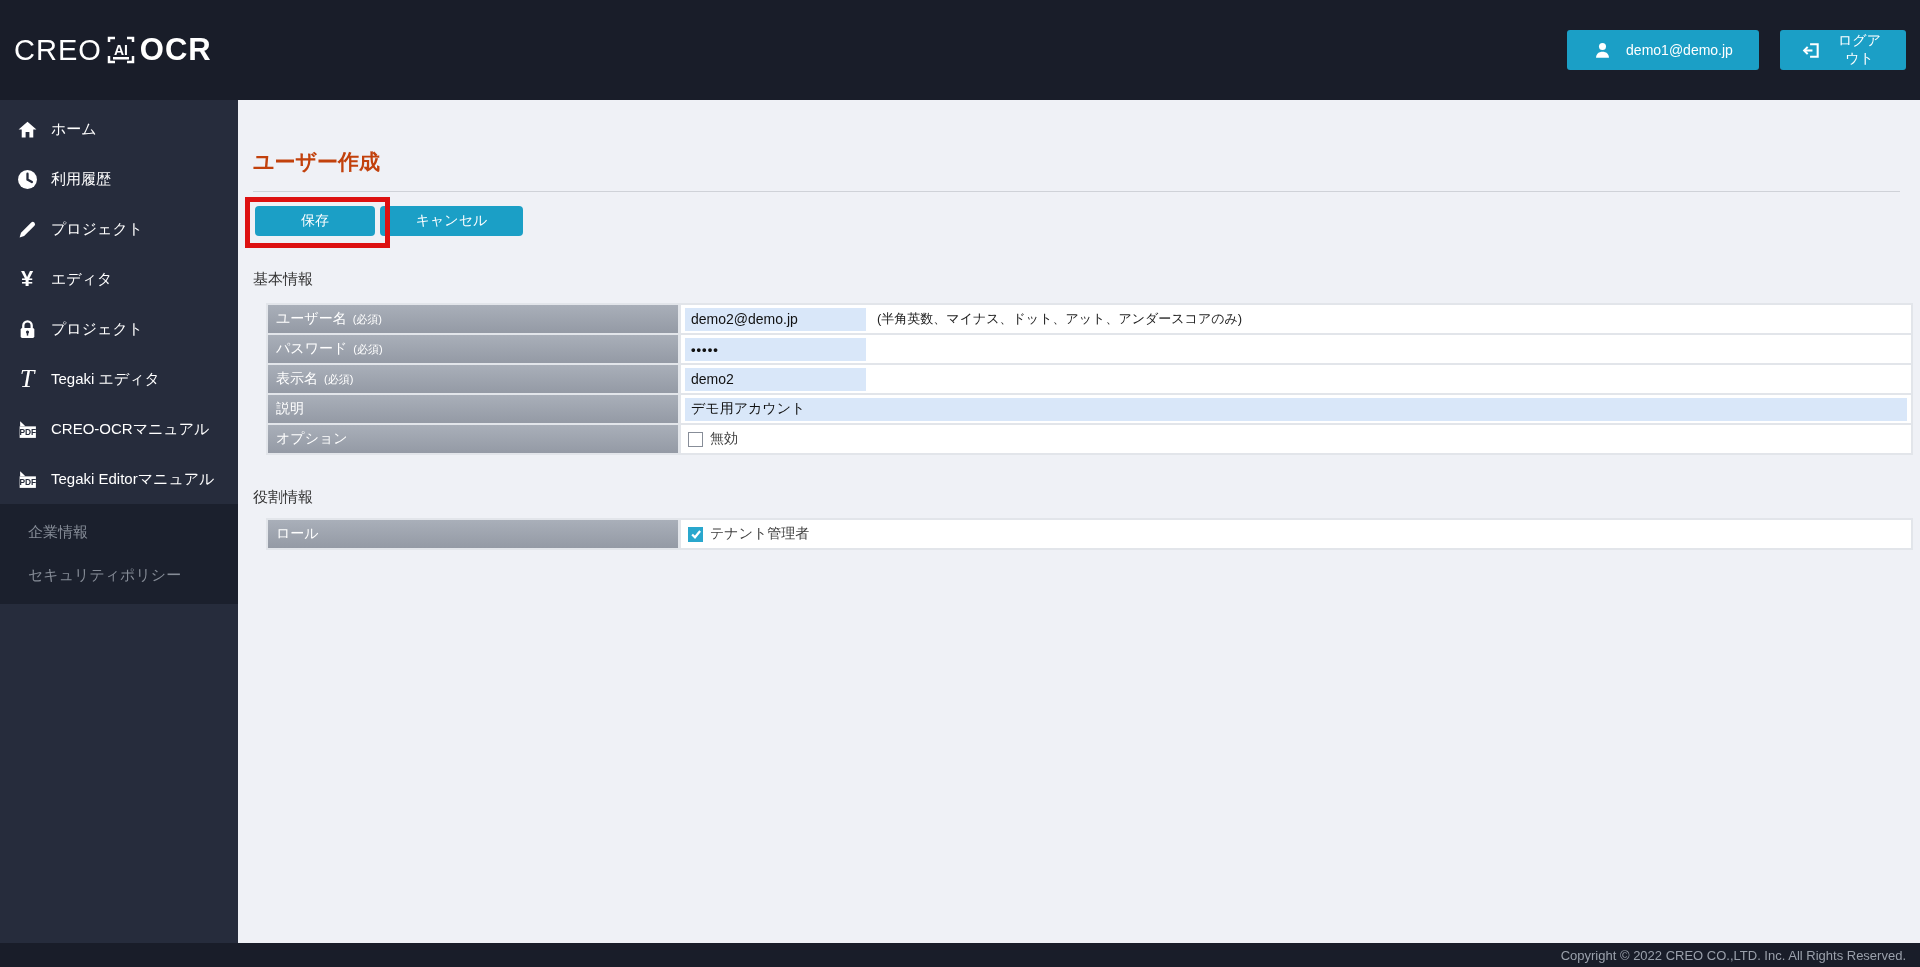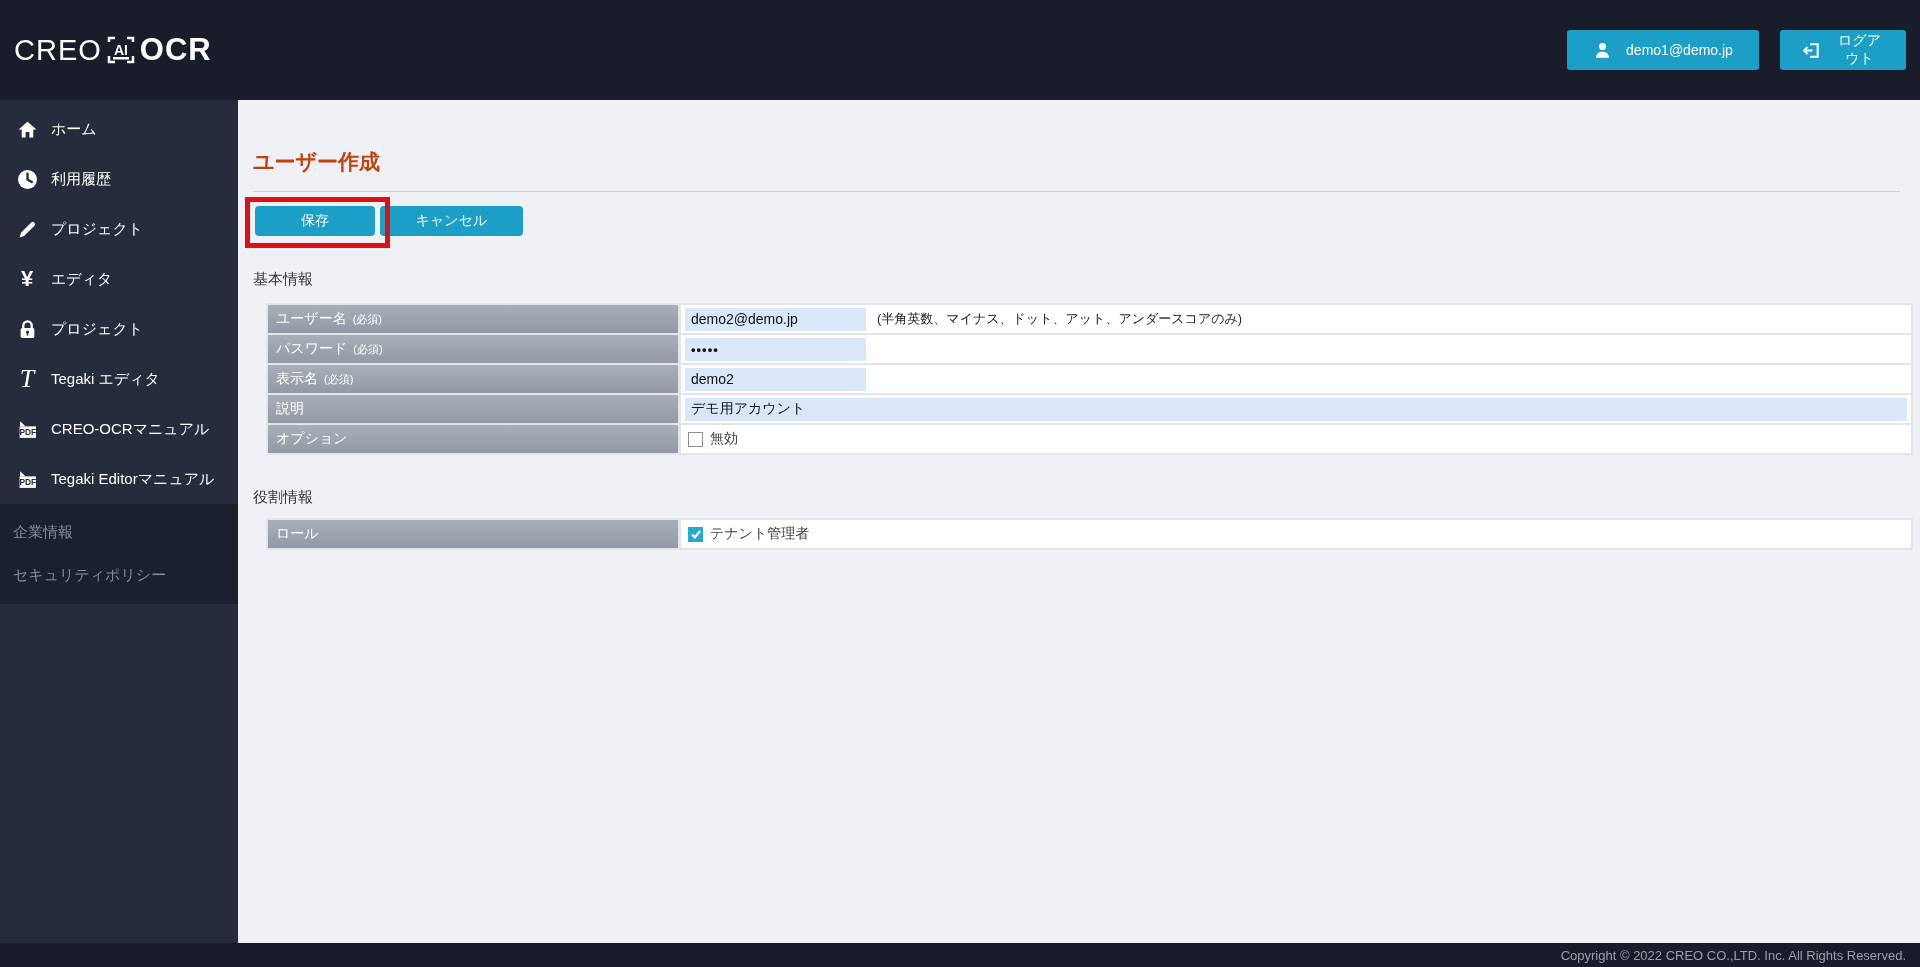--- a/index.html
+++ b/index.html
@@ -38,21 +38,21 @@
   .nav-item {
     height:50px; display:flex; align-items:center; cursor:pointer; color:#fff;
   }
   .nav-icon { width:22px; margin-left:16px; margin-right:13px; display:flex; justify-content:center; align-items:center; }
   .nav-icon svg { width:21px; height:21px; }
   .nav-icon .yen { font-size:22px; font-weight:700; color:#fff; line-height:1; }
   .nav-icon .tegaki { font-size:26px; font-style:italic; font-family:"Liberation Serif","DejaVu Serif",serif; color:#fff; line-height:1; }
   .nav-label { font-size:15px; }
   .sidebar-secondary { margin-top:0; background:#1b202d; padding:7px 0; }
   .sec-item {
-    height:43px; display:flex; align-items:center; padding-left:13px;
+    height:43px; display:flex; align-items:center; padding-left:28px;
     color:#868c97; font-size:15px; cursor:pointer;
   }
 
   
   .main {
     position:absolute; left:238px; top:100px; right:0; bottom:24px;
     background:#eff1f6; overflow:hidden;
   }
   .page-title { position:absolute; left:15px; top:48px; font-size:21px; font-weight:700; color:#c2410c; }
   .title-divider { position:absolute; left:15px; width:1647px; top:91px; border-top:1px solid #cfd2d8; }

